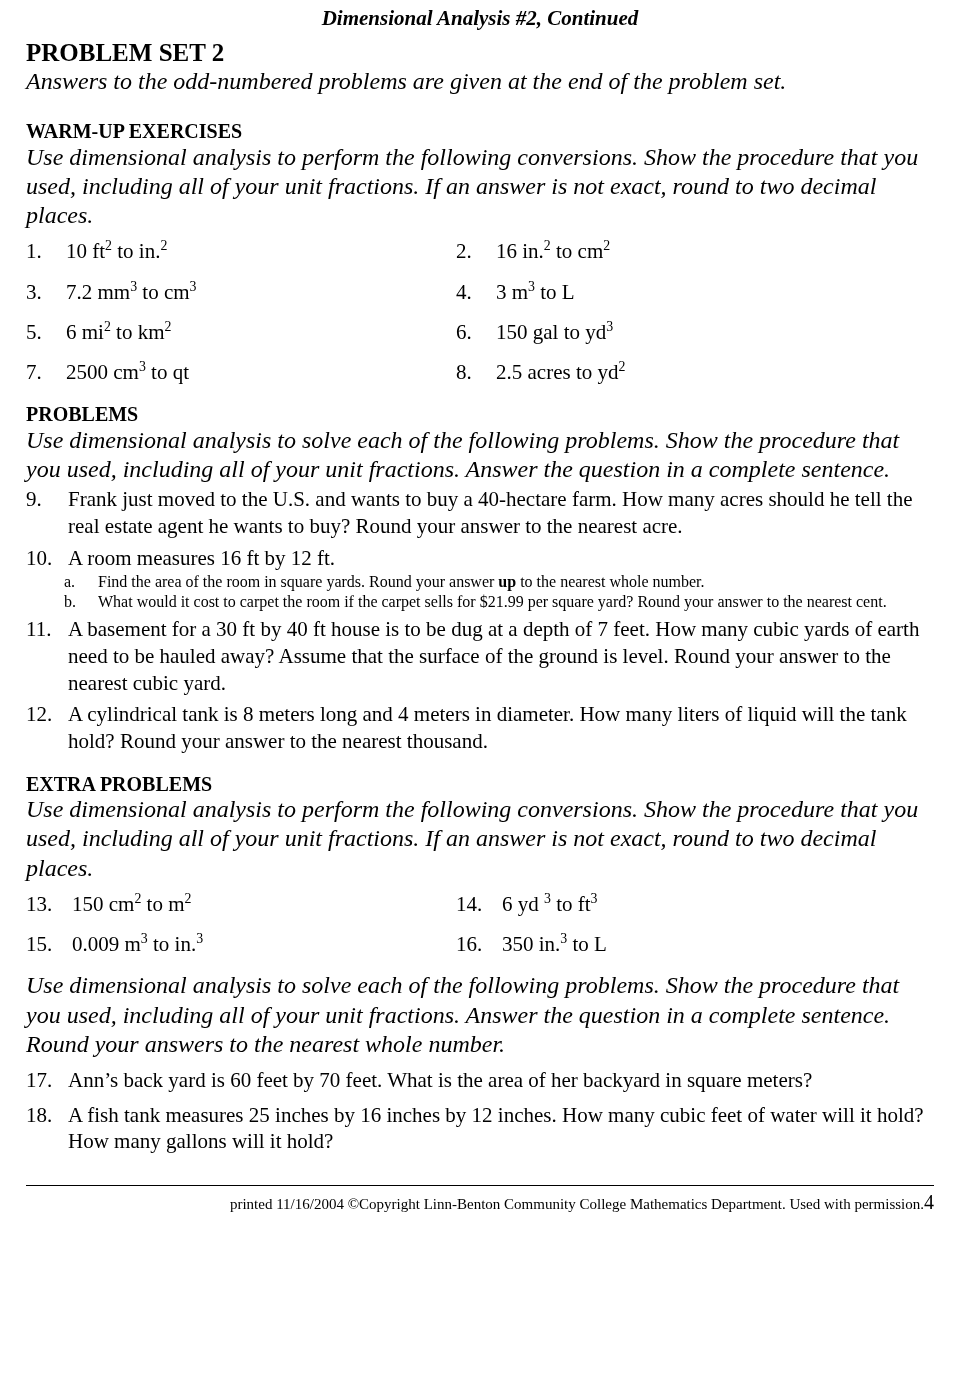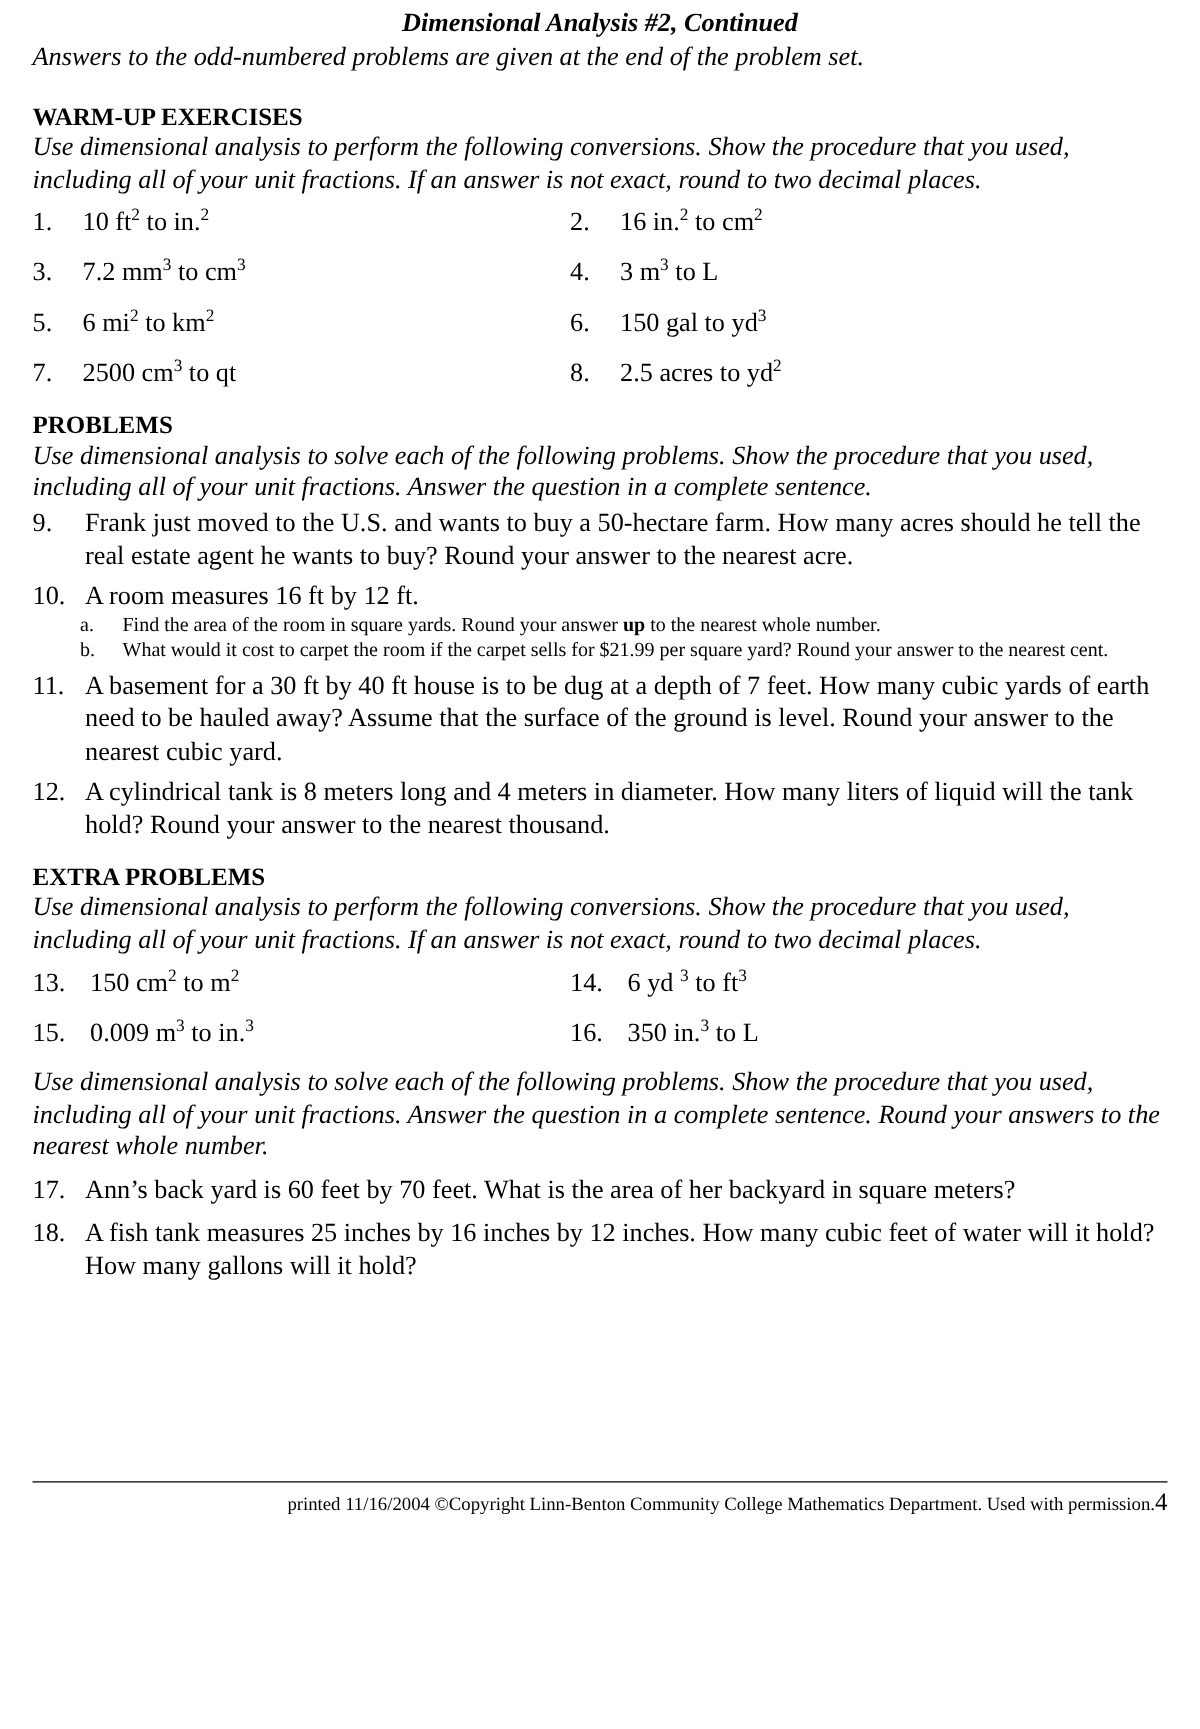--- a/index.html
+++ b/index.html
@@ -35,21 +35,21 @@
     font-size: 25px;
     line-height: 1.12;
     margin-top: 6px;
   }
   .section-title.small {
     font-size: 20px;
     margin-top: 18px;
   }
   .italic-note {
     font-style: italic;
-    font-size: 21px;
+    font-size: 24px;
     line-height: 1.22;
   }
   .two-col {
     position: relative;
     font-size: 21px;
     line-height: 1.25;
     margin-top: 8px;
   }
   .two-col .row {
     display: flex;
@@ -127,20 +127,21 @@
     font-weight: normal;
   }
 </style>
 </head>
 <body>
 
 <div class="page">
 
   <div class="header">Dimensional Analysis #2, Continued</div>
 
+  <div class="section-title">PROBLEM SET 2</div>
   <div class="italic-note">Answers to the odd-numbered problems are given at the end of the problem set.</div>
 
   <div class="spacer-sm"></div>
 
   <div class="section-title small">WARM-UP EXERCISES</div>
   <div class="italic-note">Use dimensional analysis to perform the following conversions.  Show the procedure that you used, including all of your unit fractions.  If an answer is not exact, round to two decimal places.</div>
 
   <div class="two-col">
     <div class="row">
       <div class="colA">
@@ -182,21 +183,21 @@
         <span class="itemtext">2.5 acres to yd<sup>2</sup></span>
       </div>
     </div>
   </div>
 
   <div class="section-title small">PROBLEMS</div>
   <div class="italic-note">Use dimensional analysis to solve each of the following problems.  Show the procedure that you used, including all of your unit fractions.  Answer the question in a complete sentence.</div>
 
   <div class="problem">
     <span class="pnum">9.</span>
-    <span class="pbody">Frank just moved to the U.S. and wants to buy a 50-hectare farm.  How many acres should he tell the real estate agent he wants to buy?  Round your answer to the nearest acre.</span>
+    <span class="pbody">Frank just moved to the U.S. and wants to buy a 40-hectare farm.  How many acres should he tell the real estate agent he wants to buy?  Round your answer to the nearest acre.</span>
   </div>
 
   <div class="spacer-xs"></div>
 
   <div class="problem">
     <span class="pnum">10.</span>
     <span class="pbody">A room measures 16 ft by 12 ft.</span>
   </div>
   <div class="sub">
     <span class="slab">a.</span>

